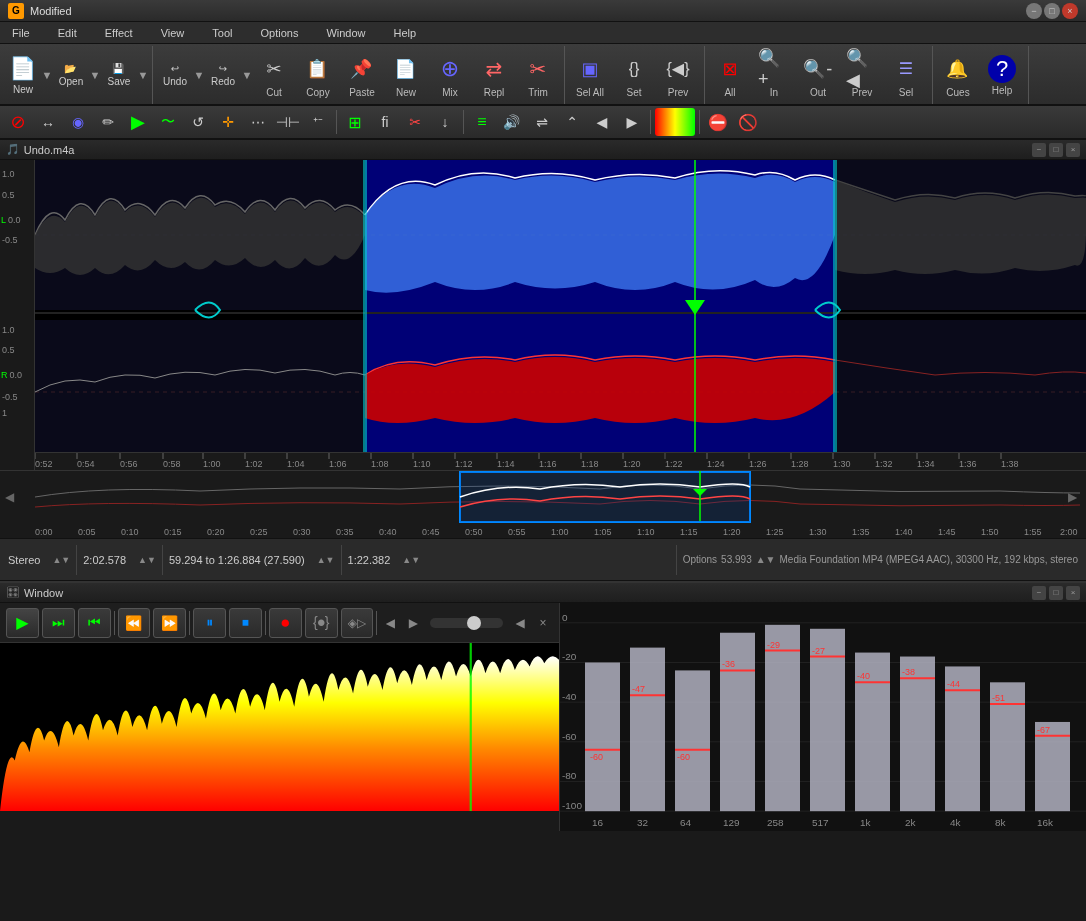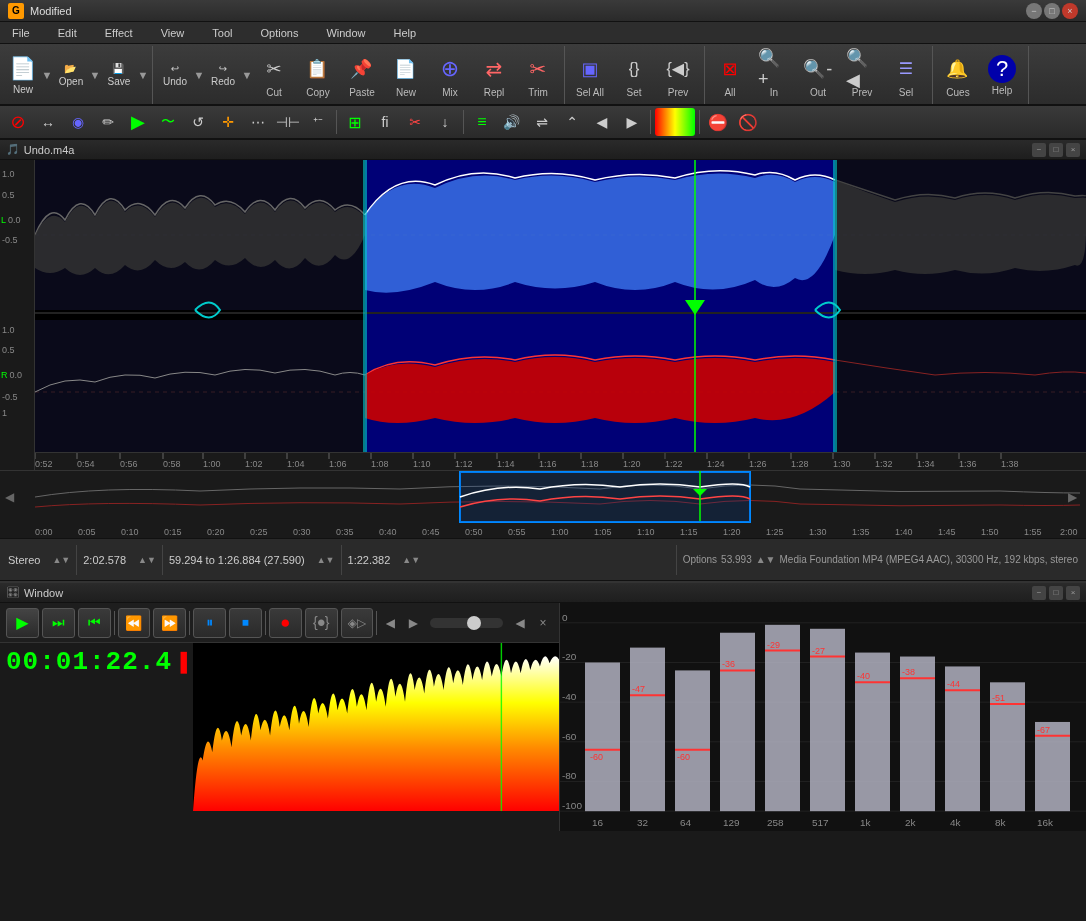--- a/index.html
+++ b/index.html
@@ -535,26 +535,20 @@
         </div>
 
         <div style="width:22px; height:22px; display:flex; align-items:center; justify-content:center; cursor:pointer; color:#888; font-size:12px;">◀</div>
 
         <div style="width:22px; height:22px; display:flex; align-items:center; justify-content:center; cursor:pointer; color:#888; font-size:12px;">×</div>
       </div>
 
 
       <div style="display:flex; height:calc(100% - 60px);">
 
-        <div style="display:flex; flex-direction:column; padding:4px 6px; min-width:150px;">
-          <div style="display:flex; align-items:center; gap:2px;">
-            <span style="color:#0f0; font-size:26px; font-weight:bold; font-family:'Courier New',monospace; letter-spacing:1px;">00:01:22.4</span>
-            <span style="color:#f00; font-size:18px; cursor:pointer;">▐</span>
-          </div>
-        </div>
 
         <div style="flex:1; background:#000; overflow:hidden;">
           <svg width="100%" height="100%" preserveAspectRatio="none" viewBox="0 0 380 100">
             <defs>
               <linearGradient id="fireGrad" x1="0%" y1="100%" x2="0%" y2="0%">
                 <stop offset="0%" style="stop-color:#ff0000"></stop>
                 <stop offset="40%" style="stop-color:#ff8800"></stop>
                 <stop offset="70%" style="stop-color:#ffff00"></stop>
                 <stop offset="100%" style="stop-color:#ffffff"></stop>
               </linearGradient>

